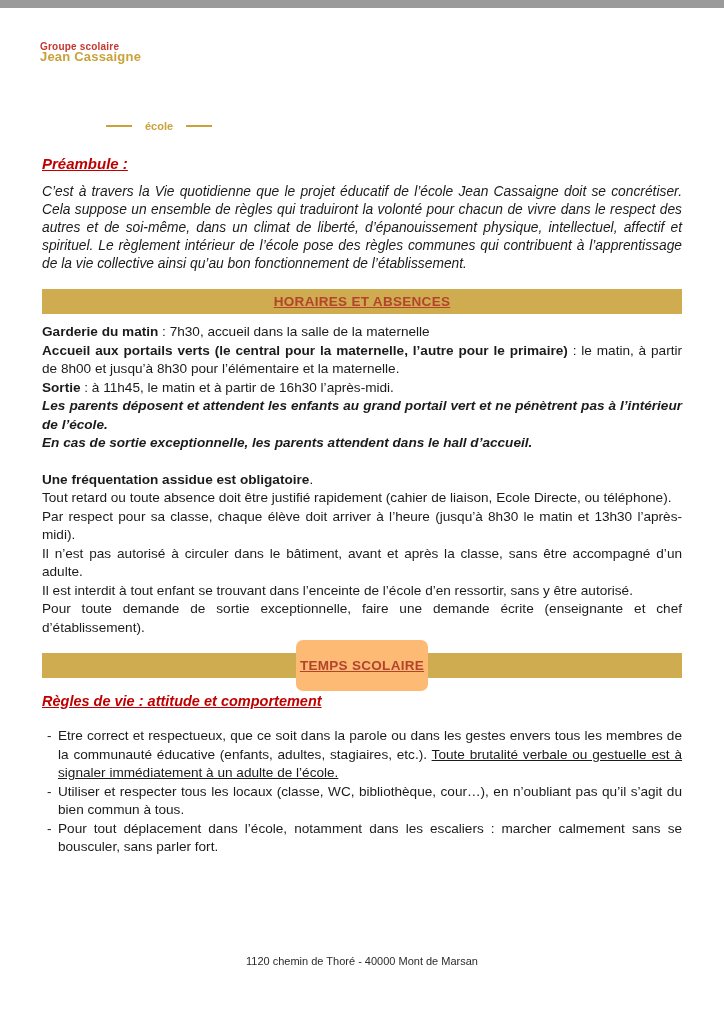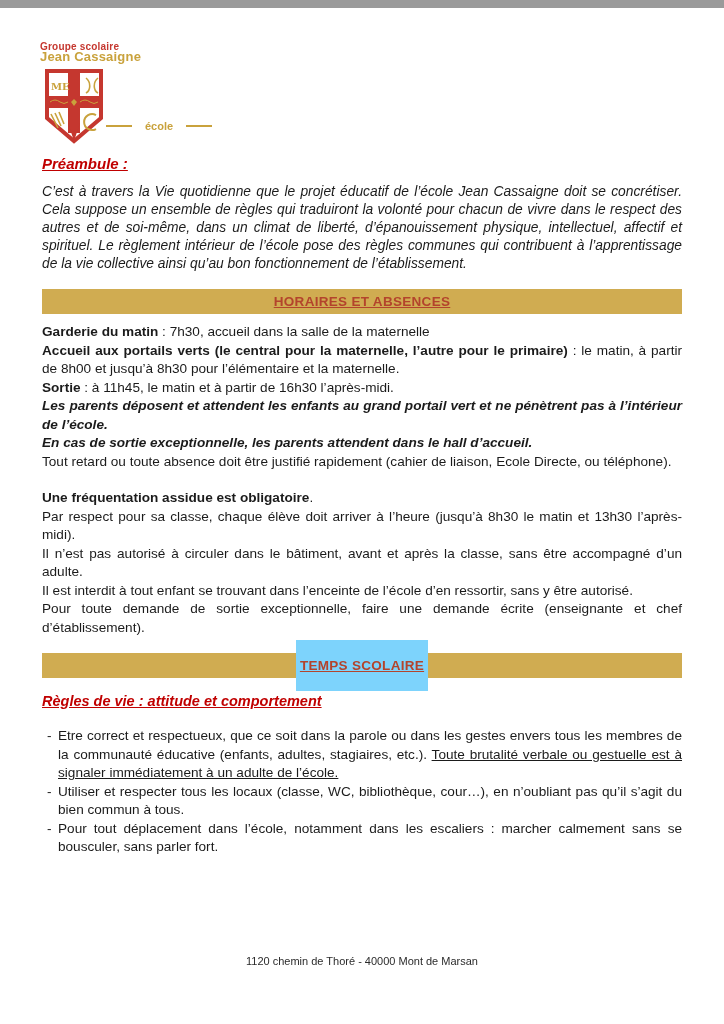--- a/index.html
+++ b/index.html
@@ -55,21 +55,21 @@
   
   .banner{
     height:25px;background:#d0ac51;
     display:flex;align-items:center;justify-content:center;
     margin-top:16px;
   }
   .banner-label{
     color:#b3442c;font-weight:bold;font-size:13.5px;
     text-decoration:underline;letter-spacing:.3px;
   }
-  .banner-label.hl{background:#7dd3fc;padding:18px 4px;}
+  .banner-label.hl{background:#fdba74;padding:18px 4px;border-radius:7px;}
 
   
   .body-block{margin-top:9px;}
   .para{margin:0;text-align:justify;font-size:13.6px;line-height:18.5px;}
   .para.mt{margin-top:18px;}
   .rb{font-weight:bold;}
   .ri{font-style:italic;}
   .ru{text-decoration:underline;}
 
   
@@ -85,35 +85,20 @@
   }
 </style>
 </head>
 <body>
 
 <div class="page">
 
   <div class="logo">
     <div class="logo-group">Groupe scolaire</div>
     <div class="logo-name">Jean Cassaigne</div>
-    <div class="logo-shield">
-      <svg width="60" height="76" viewBox="0 0 60 76">
-        <path d="M3 3 H57 V50 L30 73 L3 50 Z" fill="#ffffff" stroke="#c5372f" stroke-width="4"></path>
-        <rect x="24" y="3" width="12" height="62" fill="#c5372f"></rect>
-        <path d="M24 55 L30 73 L36 55 Z" fill="#c5372f"></path>
-        <rect x="3" y="28" width="54" height="12" fill="#c5372f"></rect>
-        <text x="7" y="22" font-size="10" font-weight="bold" fill="#c9a23c" font-family="DejaVu Serif, serif">ME</text>
-        <path d="M42 10 C47 14 47 22 42 25 M54 10 C49 14 49 22 54 25" stroke="#c9a23c" stroke-width="1.6" fill="none"></path>
-        <path d="M7 46 L14 60 M11 45 L17 58 M15 44 L20 56" stroke="#c9a23c" stroke-width="1.6" fill="none"></path>
-        <path d="M52 47 A8 8 0 1 0 52 61" stroke="#c9a23c" stroke-width="2" fill="none"></path>
-        <path d="M6 34 q5 -4 10 0 q4 3 8 0" stroke="#c9a23c" stroke-width="1" fill="none"></path>
-        <path d="M36 34 q5 -4 10 0 q4 3 8 0" stroke="#c9a23c" stroke-width="1" fill="none"></path>
-        <path d="M30 31 l3 3 -3 4 -3 -4 Z" fill="#c9a23c"></path>
-      </svg>
-    </div>
     <div class="logo-ecole">
       <span class="dashline"></span>
       <span class="ecole-text">école</span>
       <span class="dashline"></span>
     </div>
   </div>
 
   <div class="content">
 
 
@@ -123,22 +108,22 @@
     <div class="banner">
       <span class="banner-label">HORAIRES ET ABSENCES</span>
     </div>
 
     <div class="body-block">
       <p class="para"><span class="rb">Garderie du matin</span><span> : 7h30, accueil dans la salle de la maternelle</span></p>
       <p class="para"><span class="rb">Accueil aux portails verts (le central pour la maternelle, l’autre pour le primaire)</span><span> : le matin, à partir de 8h00 et jusqu’à 8h30 pour l’élémentaire et la maternelle.</span></p>
       <p class="para"><span class="rb">Sortie</span><span> : à 11h45, le matin et à partir de 16h30 l’après-midi.</span></p>
       <p class="para"><span class="rb ri">Les parents déposent et attendent les enfants au grand portail vert et ne pénètrent pas à l’intérieur de l’école.</span></p>
       <p class="para"><span class="rb ri">En cas de sortie exceptionnelle, les parents attendent dans le hall d’accueil.</span></p>
+      <p class="para mt"><span class="rb">Une fréquentation assidue est obligatoire</span><span>.</span></p>
       <p class="para"><span>Tout retard ou toute absence doit être justifié rapidement (cahier de liaison, Ecole Directe, ou téléphone).</span></p>
-      <p class="para mt"><span class="rb">Une fréquentation assidue est obligatoire</span><span>.</span></p>
       <p class="para"><span>Par respect pour sa classe, chaque élève doit arriver à l’heure (jusqu’à 8h30 le matin et 13h30 l’après-midi).</span></p>
       <p class="para"><span>Il n’est pas autorisé à circuler dans le bâtiment, avant et après la classe, sans être accompagné d’un adulte.</span></p>
       <p class="para"><span>Il est interdit à tout enfant se trouvant dans l’enceinte de l’école d’en ressortir, sans y être autorisé.</span></p>
       <p class="para"><span>Pour toute demande de sortie exceptionnelle, faire une demande écrite (enseignante et chef d’établissement).</span></p>
     </div>
 
     <div class="banner">
       <span class="banner-label hl">TEMPS SCOLAIRE</span>
     </div>
 

